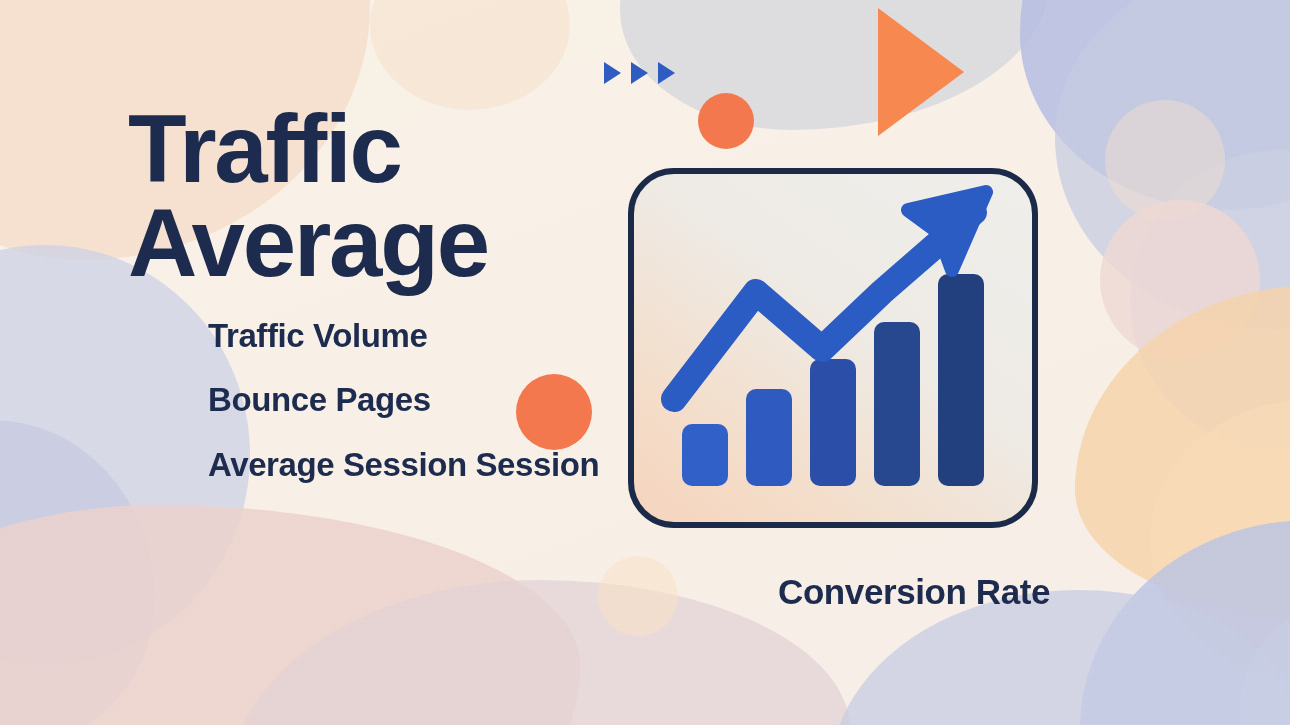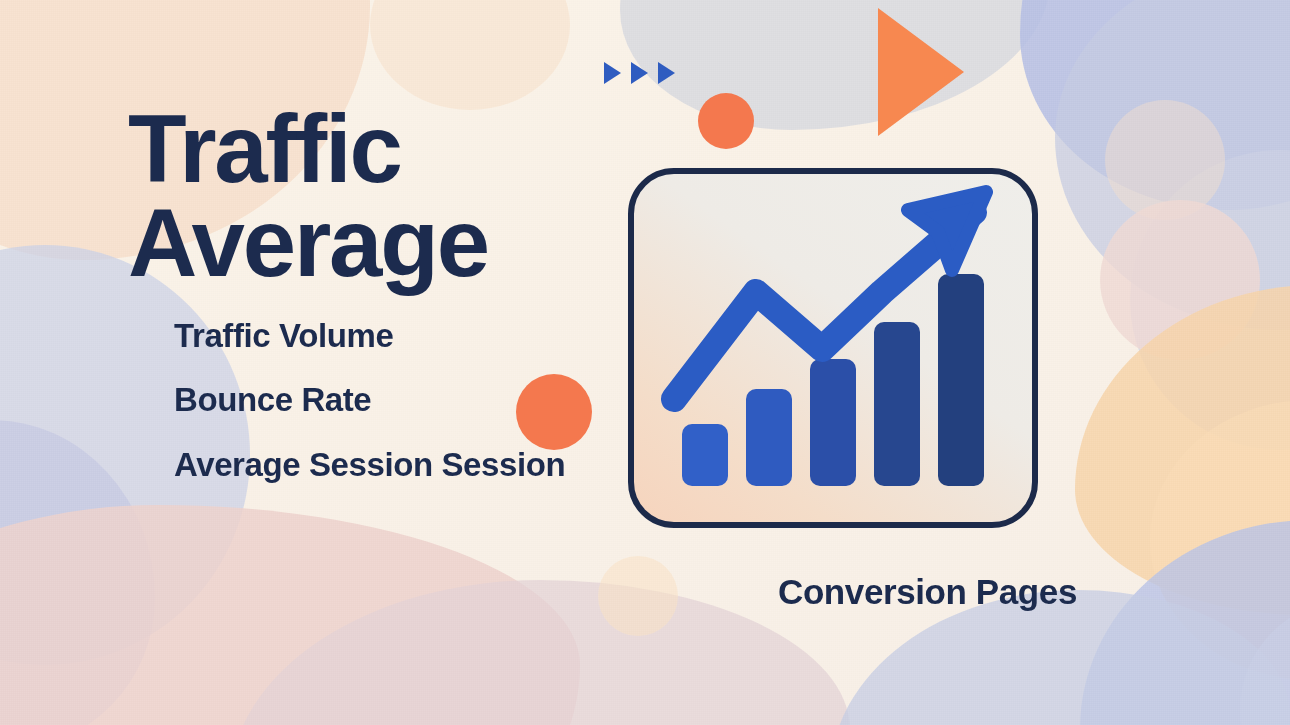--- a/index.html
+++ b/index.html
@@ -230,21 +230,21 @@
     color: #1c2b4e;
     font-size: 96px;
     line-height: 0.98;
     font-weight: bold;
     letter-spacing: -2.2px;
   }
   .title .line2 { display: block; }
 
   .metric-list {
     position: absolute;
-    left: 174px;
+    left: 208px;
     top: 318px;
     width: 430px;
     margin: 0;
     padding: 0;
     list-style: none;
   }
   .metric-item {
     color: #1c2b4e;
     font-size: 33px;
     font-weight: bold;
@@ -354,21 +354,21 @@
 
   <div class="content">
 
     <h1 class="title">
       <span>Traffic</span>
       <span class="line2">Average</span>
     </h1>
 
     <ul class="metric-list">
       <li class="metric-item">Traffic Volume</li>
-      <li class="metric-item">Bounce Rate</li>
+      <li class="metric-item">Bounce Pages</li>
       <li class="metric-item">Average Session Session</li>
     </ul>
 
     <div class="tri-small-group">
       <span class="tri-small"></span>
       <span class="tri-small"></span>
       <span class="tri-small"></span>
     </div>
 
     <div class="tri-big"></div>
@@ -389,16 +389,16 @@
         <rect x="176" y="185" width="46" height="127" rx="10" fill="#2B4FA8"></rect>
         <rect x="240" y="148" width="46" height="164" rx="10" fill="#27478F"></rect>
         <rect x="304" y="100" width="46" height="212" rx="10" fill="#23407E"></rect>
 
         <path d="M 40 225 L 122 118 L 188 175 L 248 118 L 340 38" fill="none" stroke="#2B5CC4" stroke-width="26" stroke-linecap="round" stroke-linejoin="round"></path>
 
         <path d="M 352 18 L 274 36 L 304 58 L 318 96 Z" fill="#2B5CC4" stroke="#2B5CC4" stroke-width="14" stroke-linejoin="round"></path>
       </svg>
     </div>
 
-    <div class="caption">Conversion Pages</div>
+    <div class="caption">Conversion Rate</div>
 
   </div>
 </div>
 
 </body></html>

